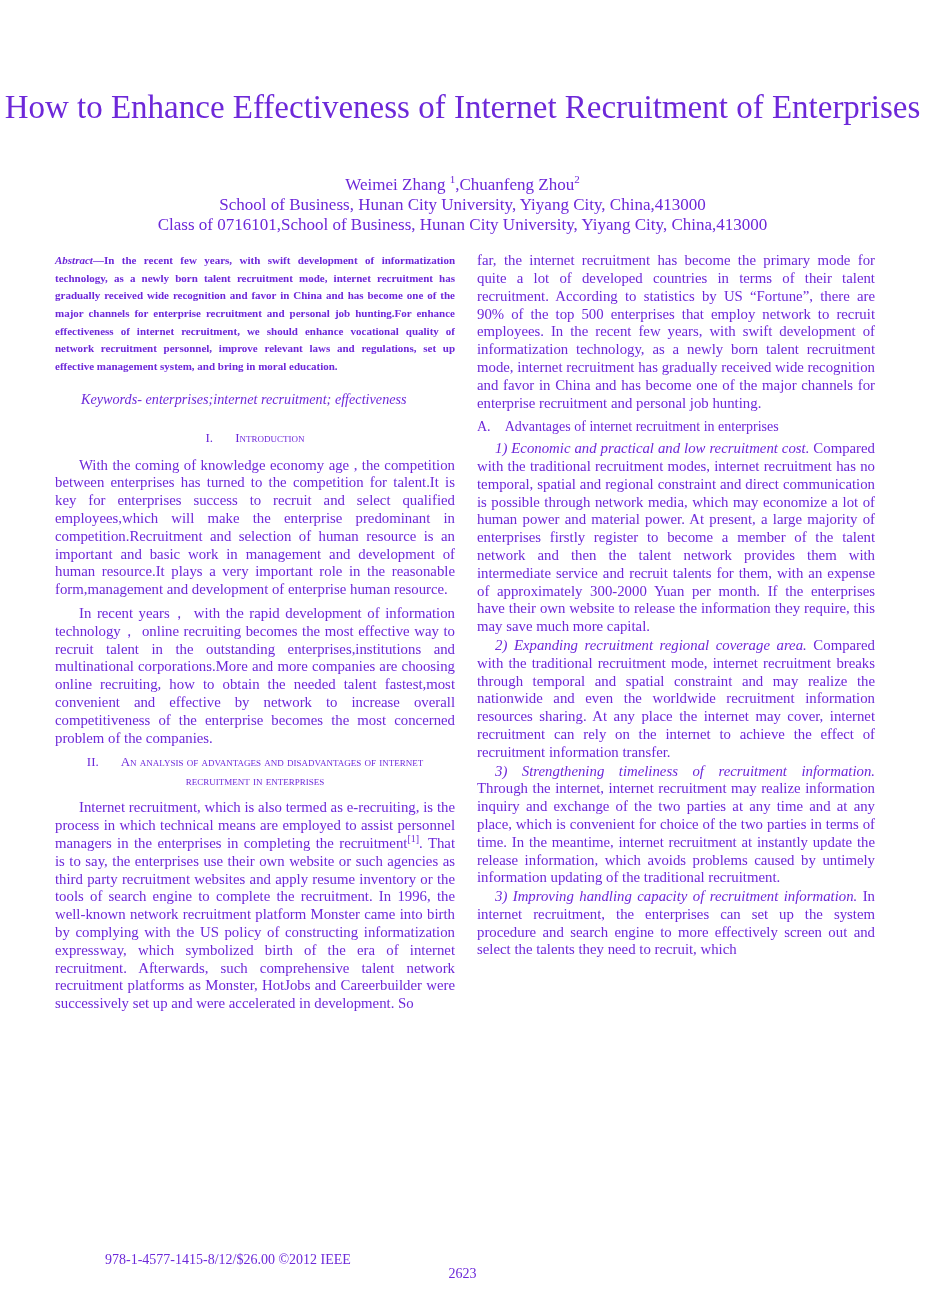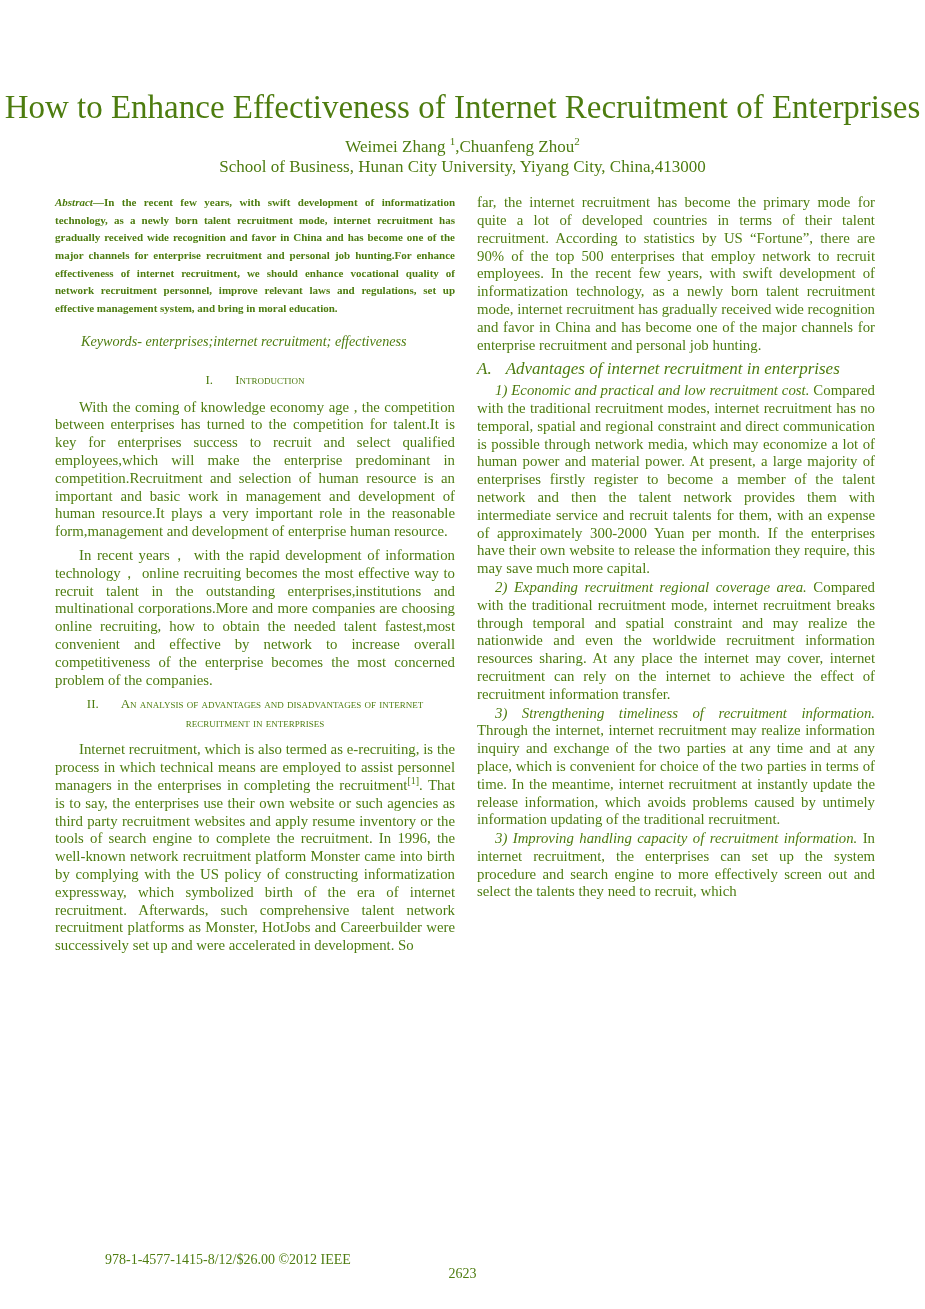--- a/index.html
+++ b/index.html
@@ -6,32 +6,33 @@
     margin: 0;
     padding: 0;
     background: #ffffff;
   }
   .page {
     position: relative;
     width: 925px;
     height: 1309px;
     background: #ffffff;
     font-family: "Liberation Serif", "DejaVu Serif", serif;
-    color: #4d7c0f;
+    color: #6d28d9;
     overflow: hidden;
   }
   .paper-title {
     margin: 0;
     padding-top: 86px;
     text-align: center;
     font-size: 33px;
     font-weight: normal;
     line-height: 1.32;
   }
   .author-block {
+    margin-top: 38px;
     text-align: center;
   }
   .author-names {
     font-size: 17px;
     line-height: 22px;
   }
   .author-names sup { font-size: 11px; }
   .affiliation {
     font-size: 17px;
     line-height: 20px;
@@ -76,23 +77,22 @@
     font-variant: normal;
     margin-right: 22px;
   }
   .body-para {
     margin: 0 0 6px 0;
     text-indent: 24px;
   }
   .body-para.no-indent { text-indent: 0; }
   .body-para sup { font-size: 10px; line-height: 0; }
   .subsection-heading {
-    font-style: italic;
     text-align: left;
-    font-size: 17px;
+    font-size: 14px;
     margin: 6px 0 4px 0;
   }
   .subsection-heading .sub-num { margin-right: 14px; }
   .list-para {
     margin: 0 0 1px 0;
     text-indent: 18px;
   }
   .list-para .point-lead { font-style: italic; margin-top: 20px; }
   .footer-copyright {
     position: absolute;
@@ -112,20 +112,21 @@
 </head>
 <body>
 
 <div class="page">
 
   <h1 class="paper-title">How to Enhance Effectiveness of Internet Recruitment of Enterprises</h1>
 
   <div class="author-block">
     <div class="author-names"><span>Weimei Zhang </span><sup>1</sup><span>,</span><span>Chuanfeng Zhou</span><sup>2</sup></div>
     <div class="affiliation">School of Business, Hunan City University, Yiyang City,  China,413000</div>
+    <div class="affiliation">Class of 0716101,School of Business, Hunan City University, Yiyang City, China,413000</div>
   </div>
 
   <div class="columns">
 
     <div class="col col-left">
       <p class="abstract"><span class="abstract-lead">Abstract—</span><span>In the recent few years, with swift development of informatization technology, as a newly born talent recruitment mode, internet recruitment has gradually received wide recognition and favor in China and has become one of the major channels for enterprise recruitment and personal job hunting.For enhance effectiveness of internet recruitment, we should enhance vocational quality of network recruitment personnel, improve relevant laws and regulations, set up effective management system, and bring in moral education.</span></p>
 
       <p class="keywords">Keywords- enterprises;internet recruitment; effectiveness</p>
 
       <div class="section-heading"><span class="sec-num">I.</span><span>Introduction</span></div>

